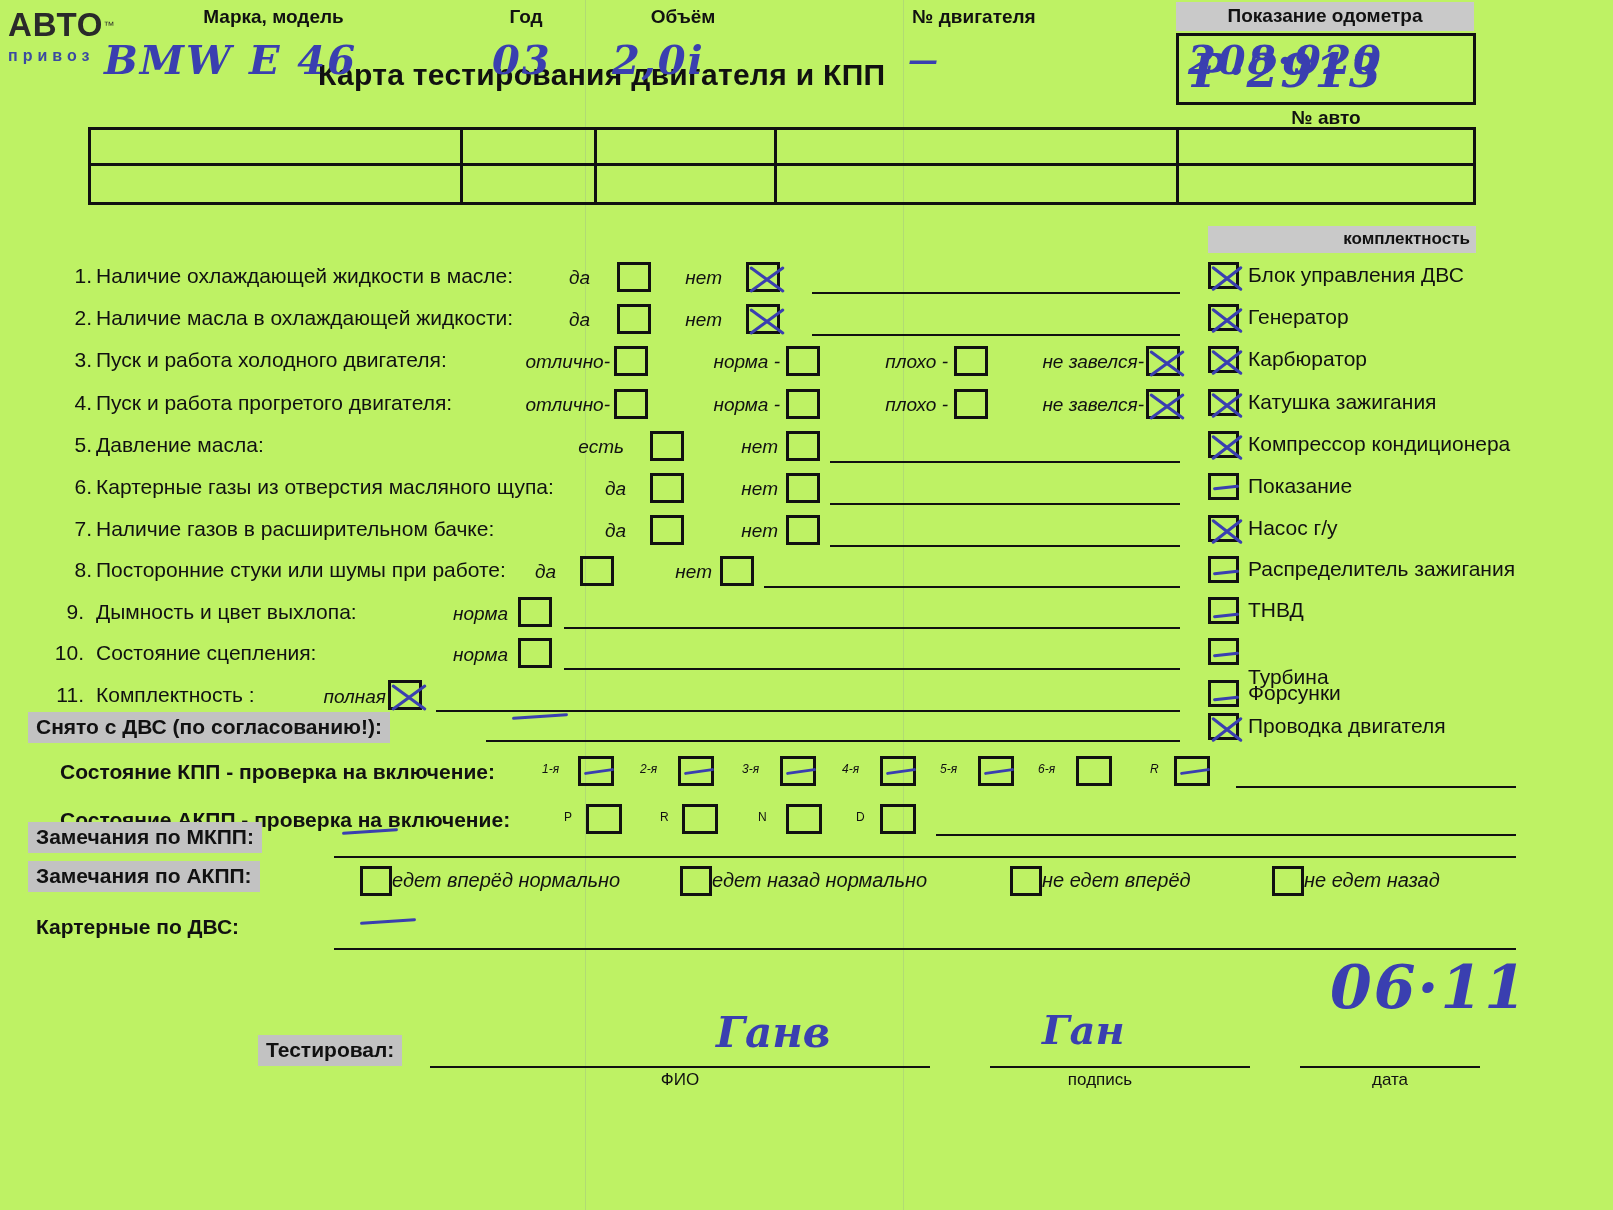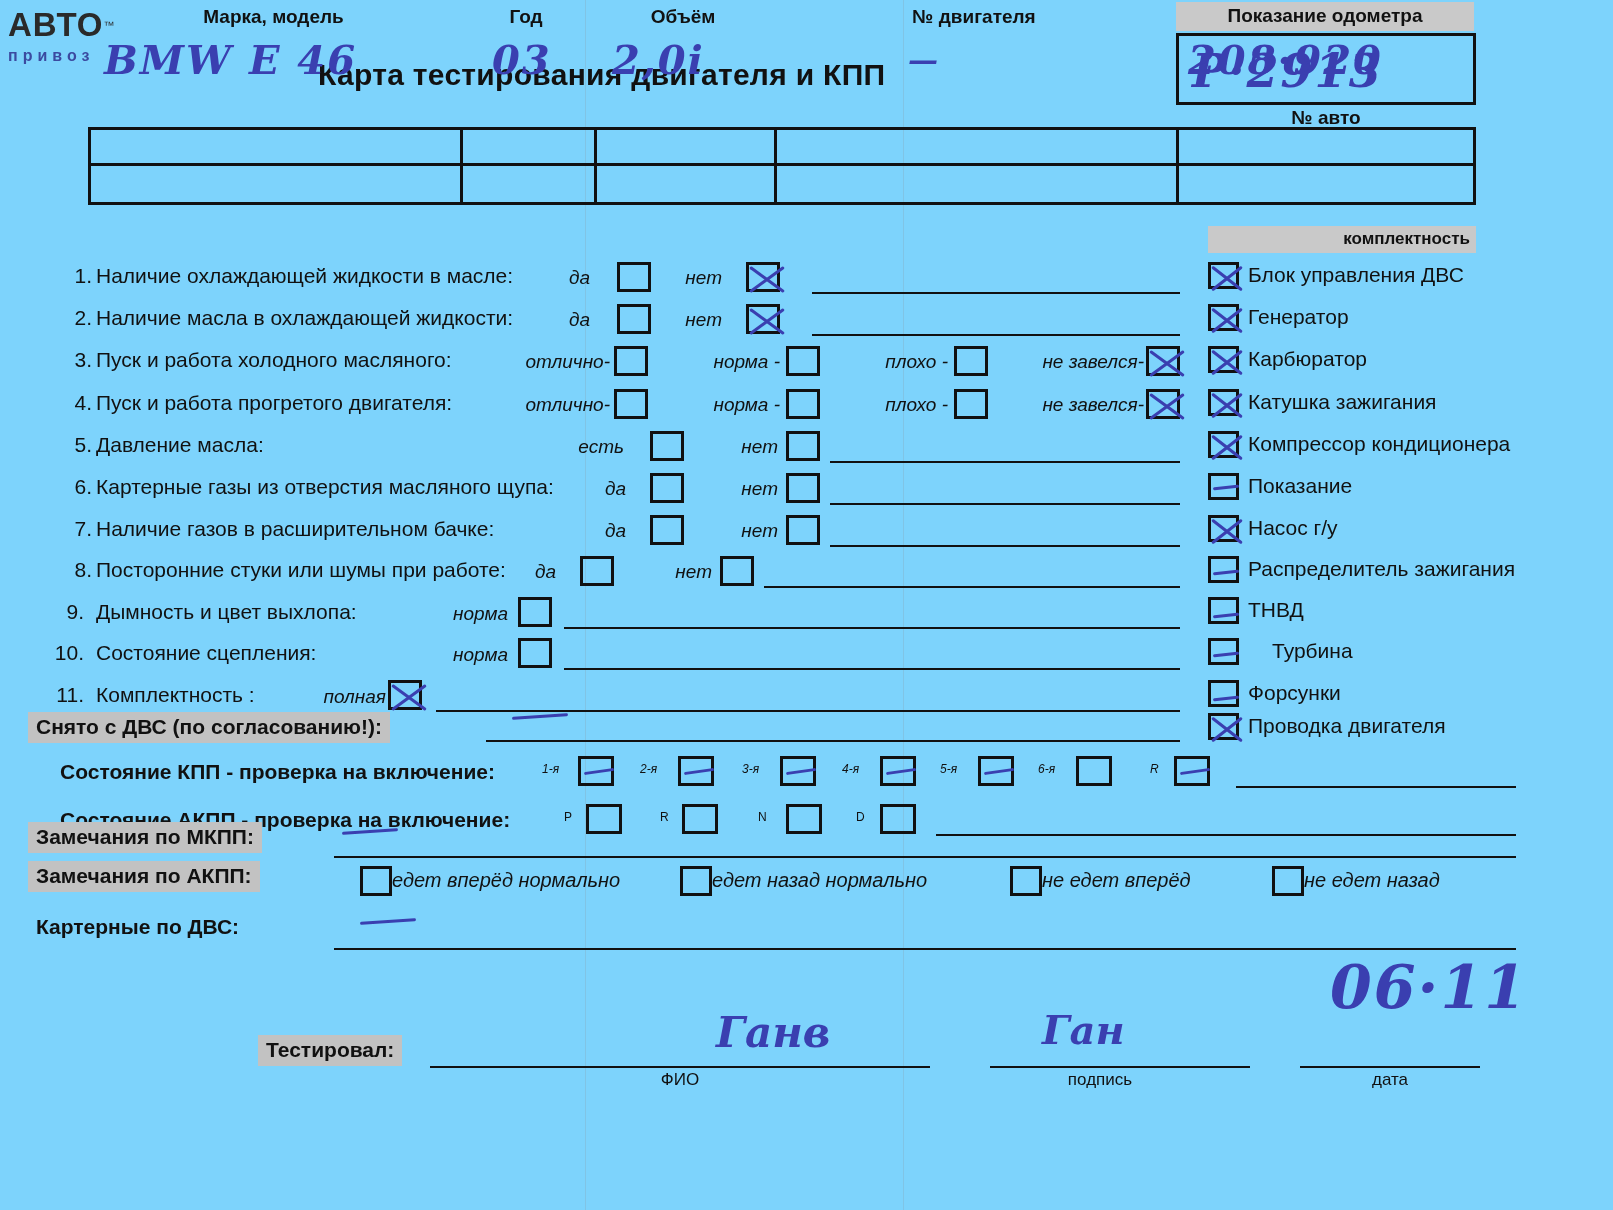--- a/index.html
+++ b/index.html
@@ -13,21 +13,21 @@
     position: relative;
     font-family: "Liberation Sans", sans-serif;
     color: #111;
     overflow: hidden;
   }
   .page {
     position: absolute;
     left: 0; top: 0;
     width: 1613px;
     height: 1210px;
-    background: #7dd3fc;
+    background: #bef264;
     text-decoration: underline;
   }
   
   .fold {
     position: absolute;
     top: 0;
     width: 1px;
     height: 1210px;
     background: rgba(140,150,160,0.25);
   }
@@ -379,21 +379,21 @@
   <div class="row-label" style="left:96px; top:306px;">Наличие масла в охлаждающей жидкости:</div>
   <div class="opt-label" style="left:500px; top:309px; width:90px;">да</div>
   <div class="cbox" style="left:617px; top:304px;"></div>
   <div class="opt-label" style="left:610px; top:309px; width:112px;">нет</div>
   <div class="cbox" style="left:746px; top:304px;">
     <div class="xmark"></div>
   </div>
   <div class="uline" style="left:812px; top:334px; width:368px;"></div>
 
   <div class="row-num" style="left:58px; top:348px;">3.</div>
-  <div class="row-label" style="left:96px; top:348px;">Пуск и работа холодного масляного:</div>
+  <div class="row-label" style="left:96px; top:348px;">Пуск и работа холодного двигателя:</div>
   <div class="opt-label" style="left:420px; top:351px; width:190px;">отлично-</div>
   <div class="cbox" style="left:614px; top:346px;"></div>
   <div class="opt-label" style="left:640px; top:351px; width:140px;">норма -</div>
   <div class="cbox" style="left:786px; top:346px;"></div>
   <div class="opt-label" style="left:818px; top:351px; width:130px;">плохо -</div>
   <div class="cbox" style="left:954px; top:346px;"></div>
   <div class="opt-label" style="left:976px; top:351px; width:168px;">не завелся-</div>
   <div class="cbox" style="left:1146px; top:346px;">
     <div class="xmark"></div>
   </div>
@@ -504,21 +504,21 @@
   <div class="klabel" style="left:1248px; top:557px;">Распределитель зажигания</div>
 
   <div class="kbox" style="left:1208px; top:597px;">
       <div class="kdash" style="left:2px; top:14px;"></div>
     </div>
   <div class="klabel" style="left:1248px; top:598px;">ТНВД</div>
 
   <div class="kbox" style="left:1208px; top:638px;">
       <div class="kdash" style="left:2px; top:12px;"></div>
     </div>
-  <div class="klabel" style="left:1248px; top:639px;margin-left:24px;">Турбина</div>
+  <div class="klabel" style="left:1248px; top:665px;">Турбина</div>
 
   <div class="kbox" style="left:1208px; top:680px;">
       <div class="kdash" style="left:2px; top:14px;"></div>
     </div>
   <div class="klabel" style="left:1248px; top:681px;">Форсунки</div>
 
   <div class="kbox" style="left:1208px; top:713px;">
       <div class="kx"></div>
     </div>
   <div class="klabel" style="left:1248px; top:714px;">Проводка двигателя</div>

